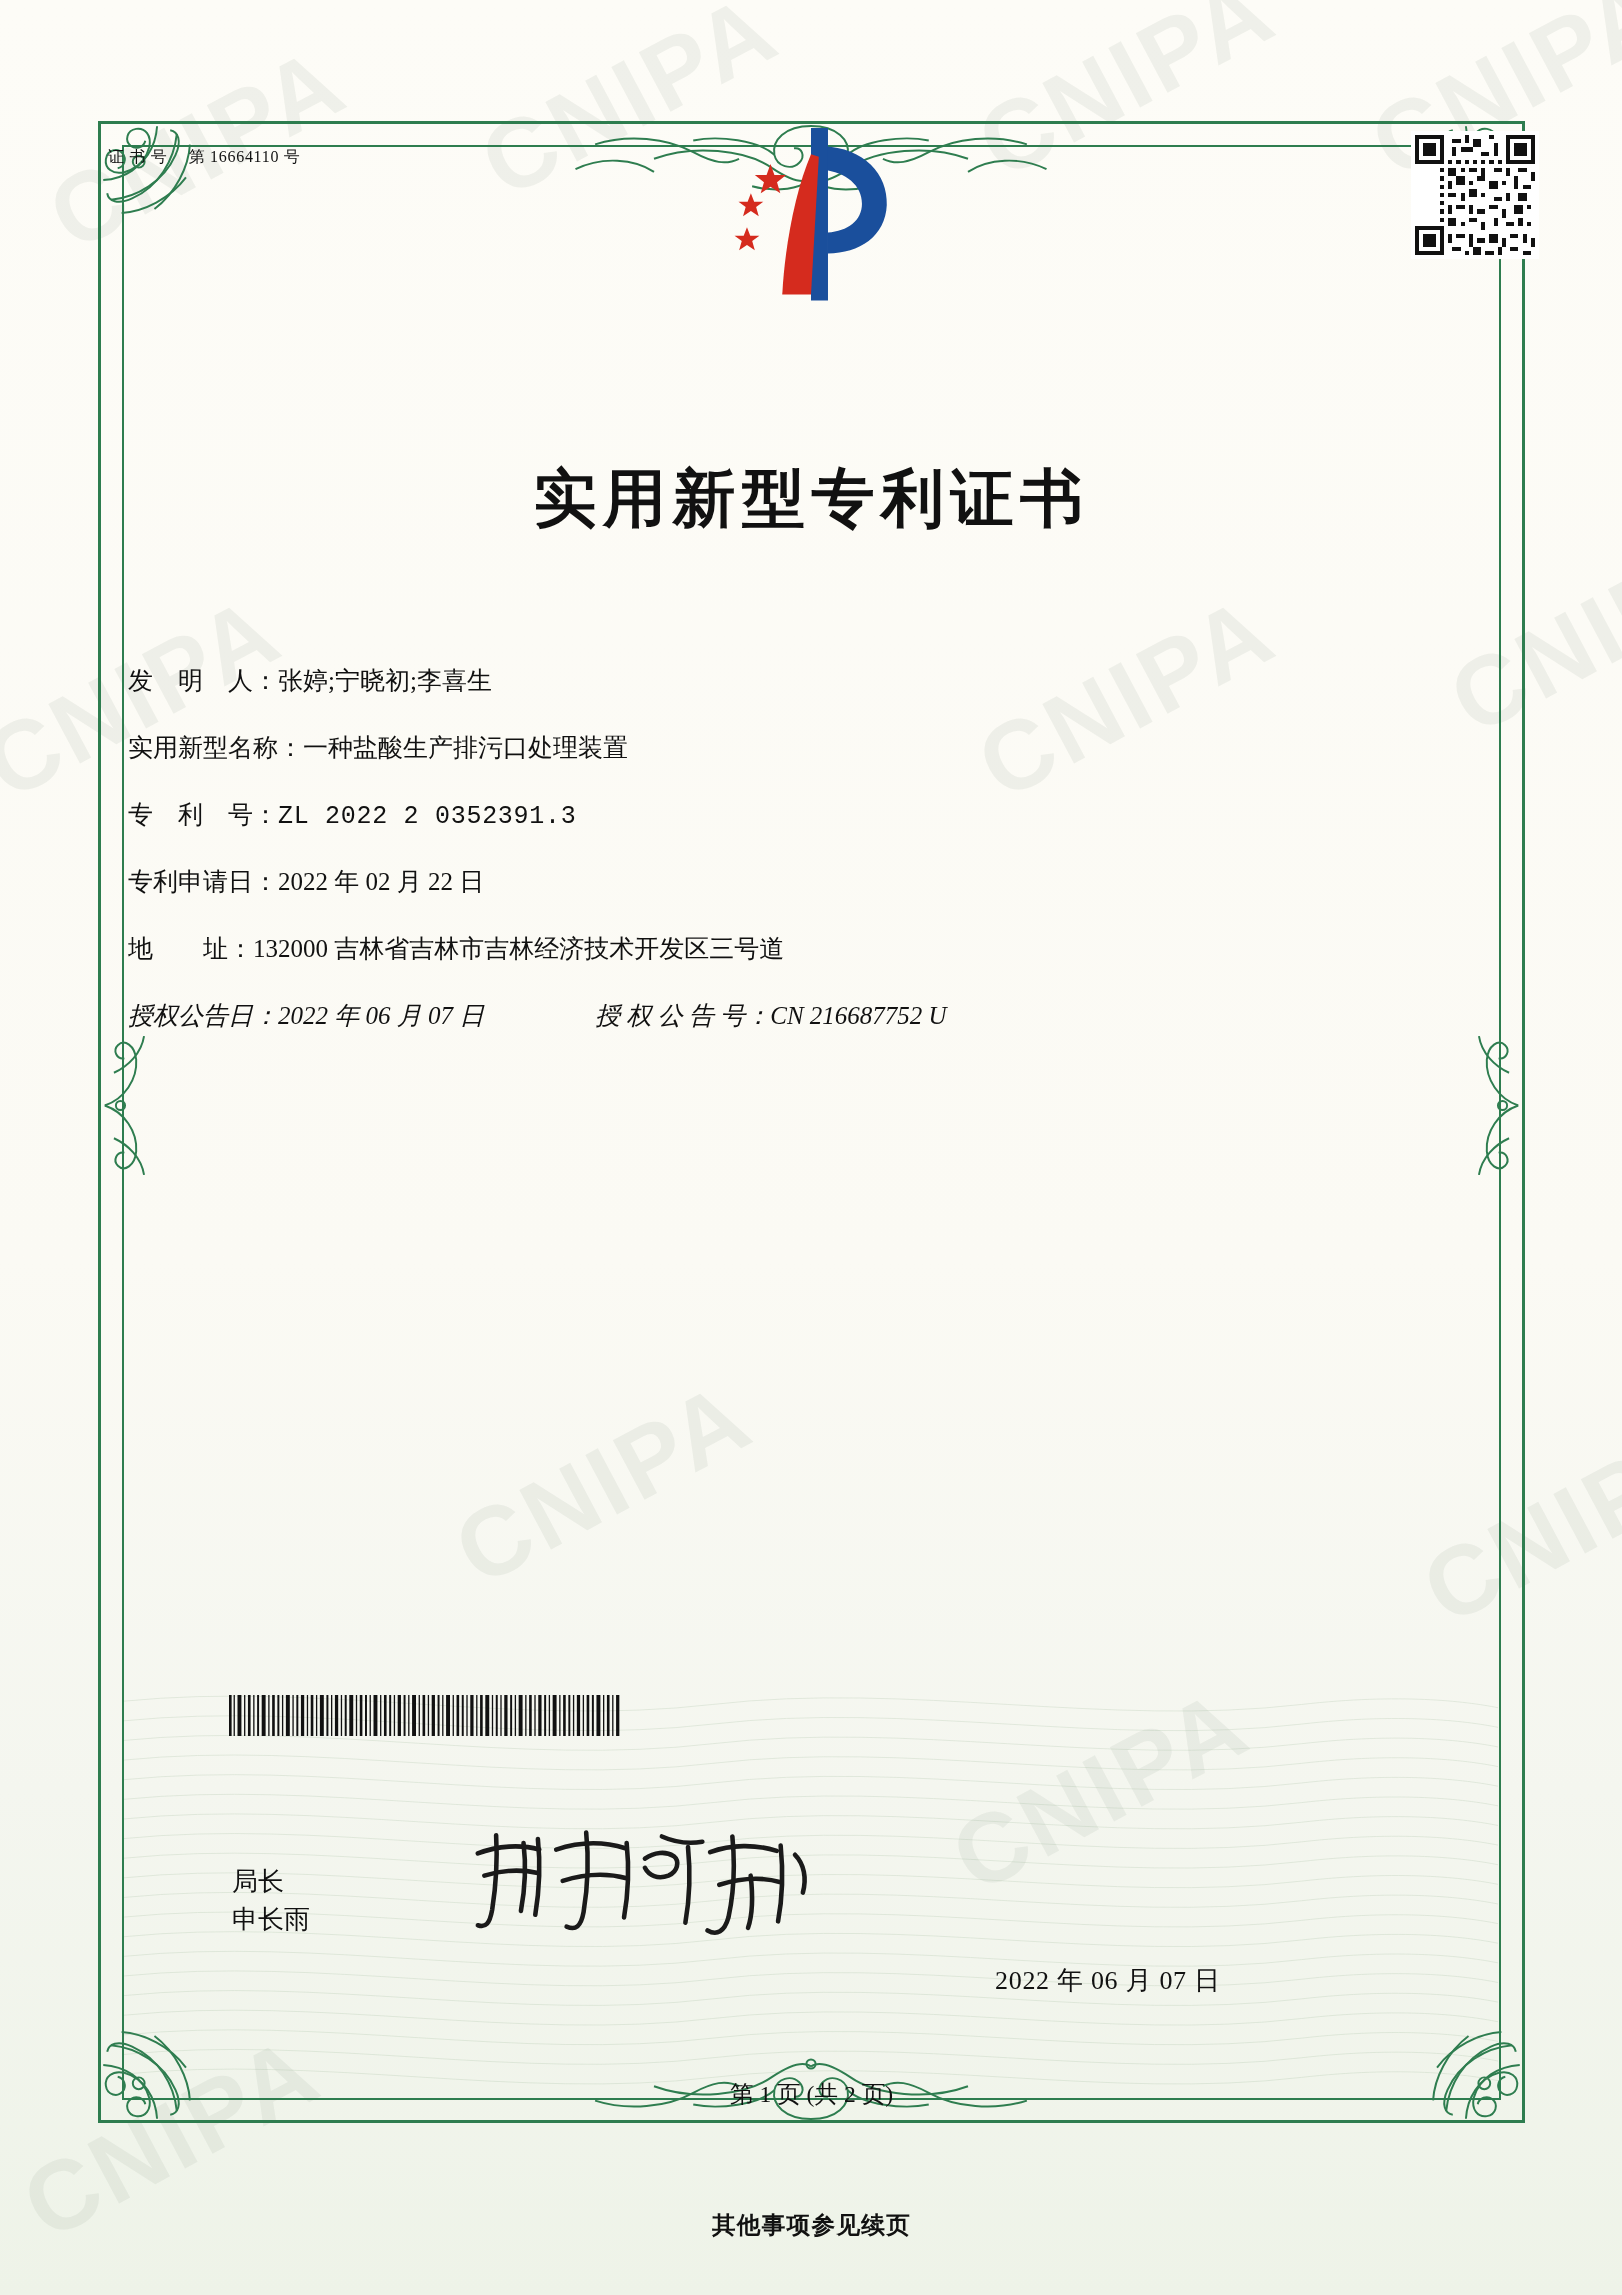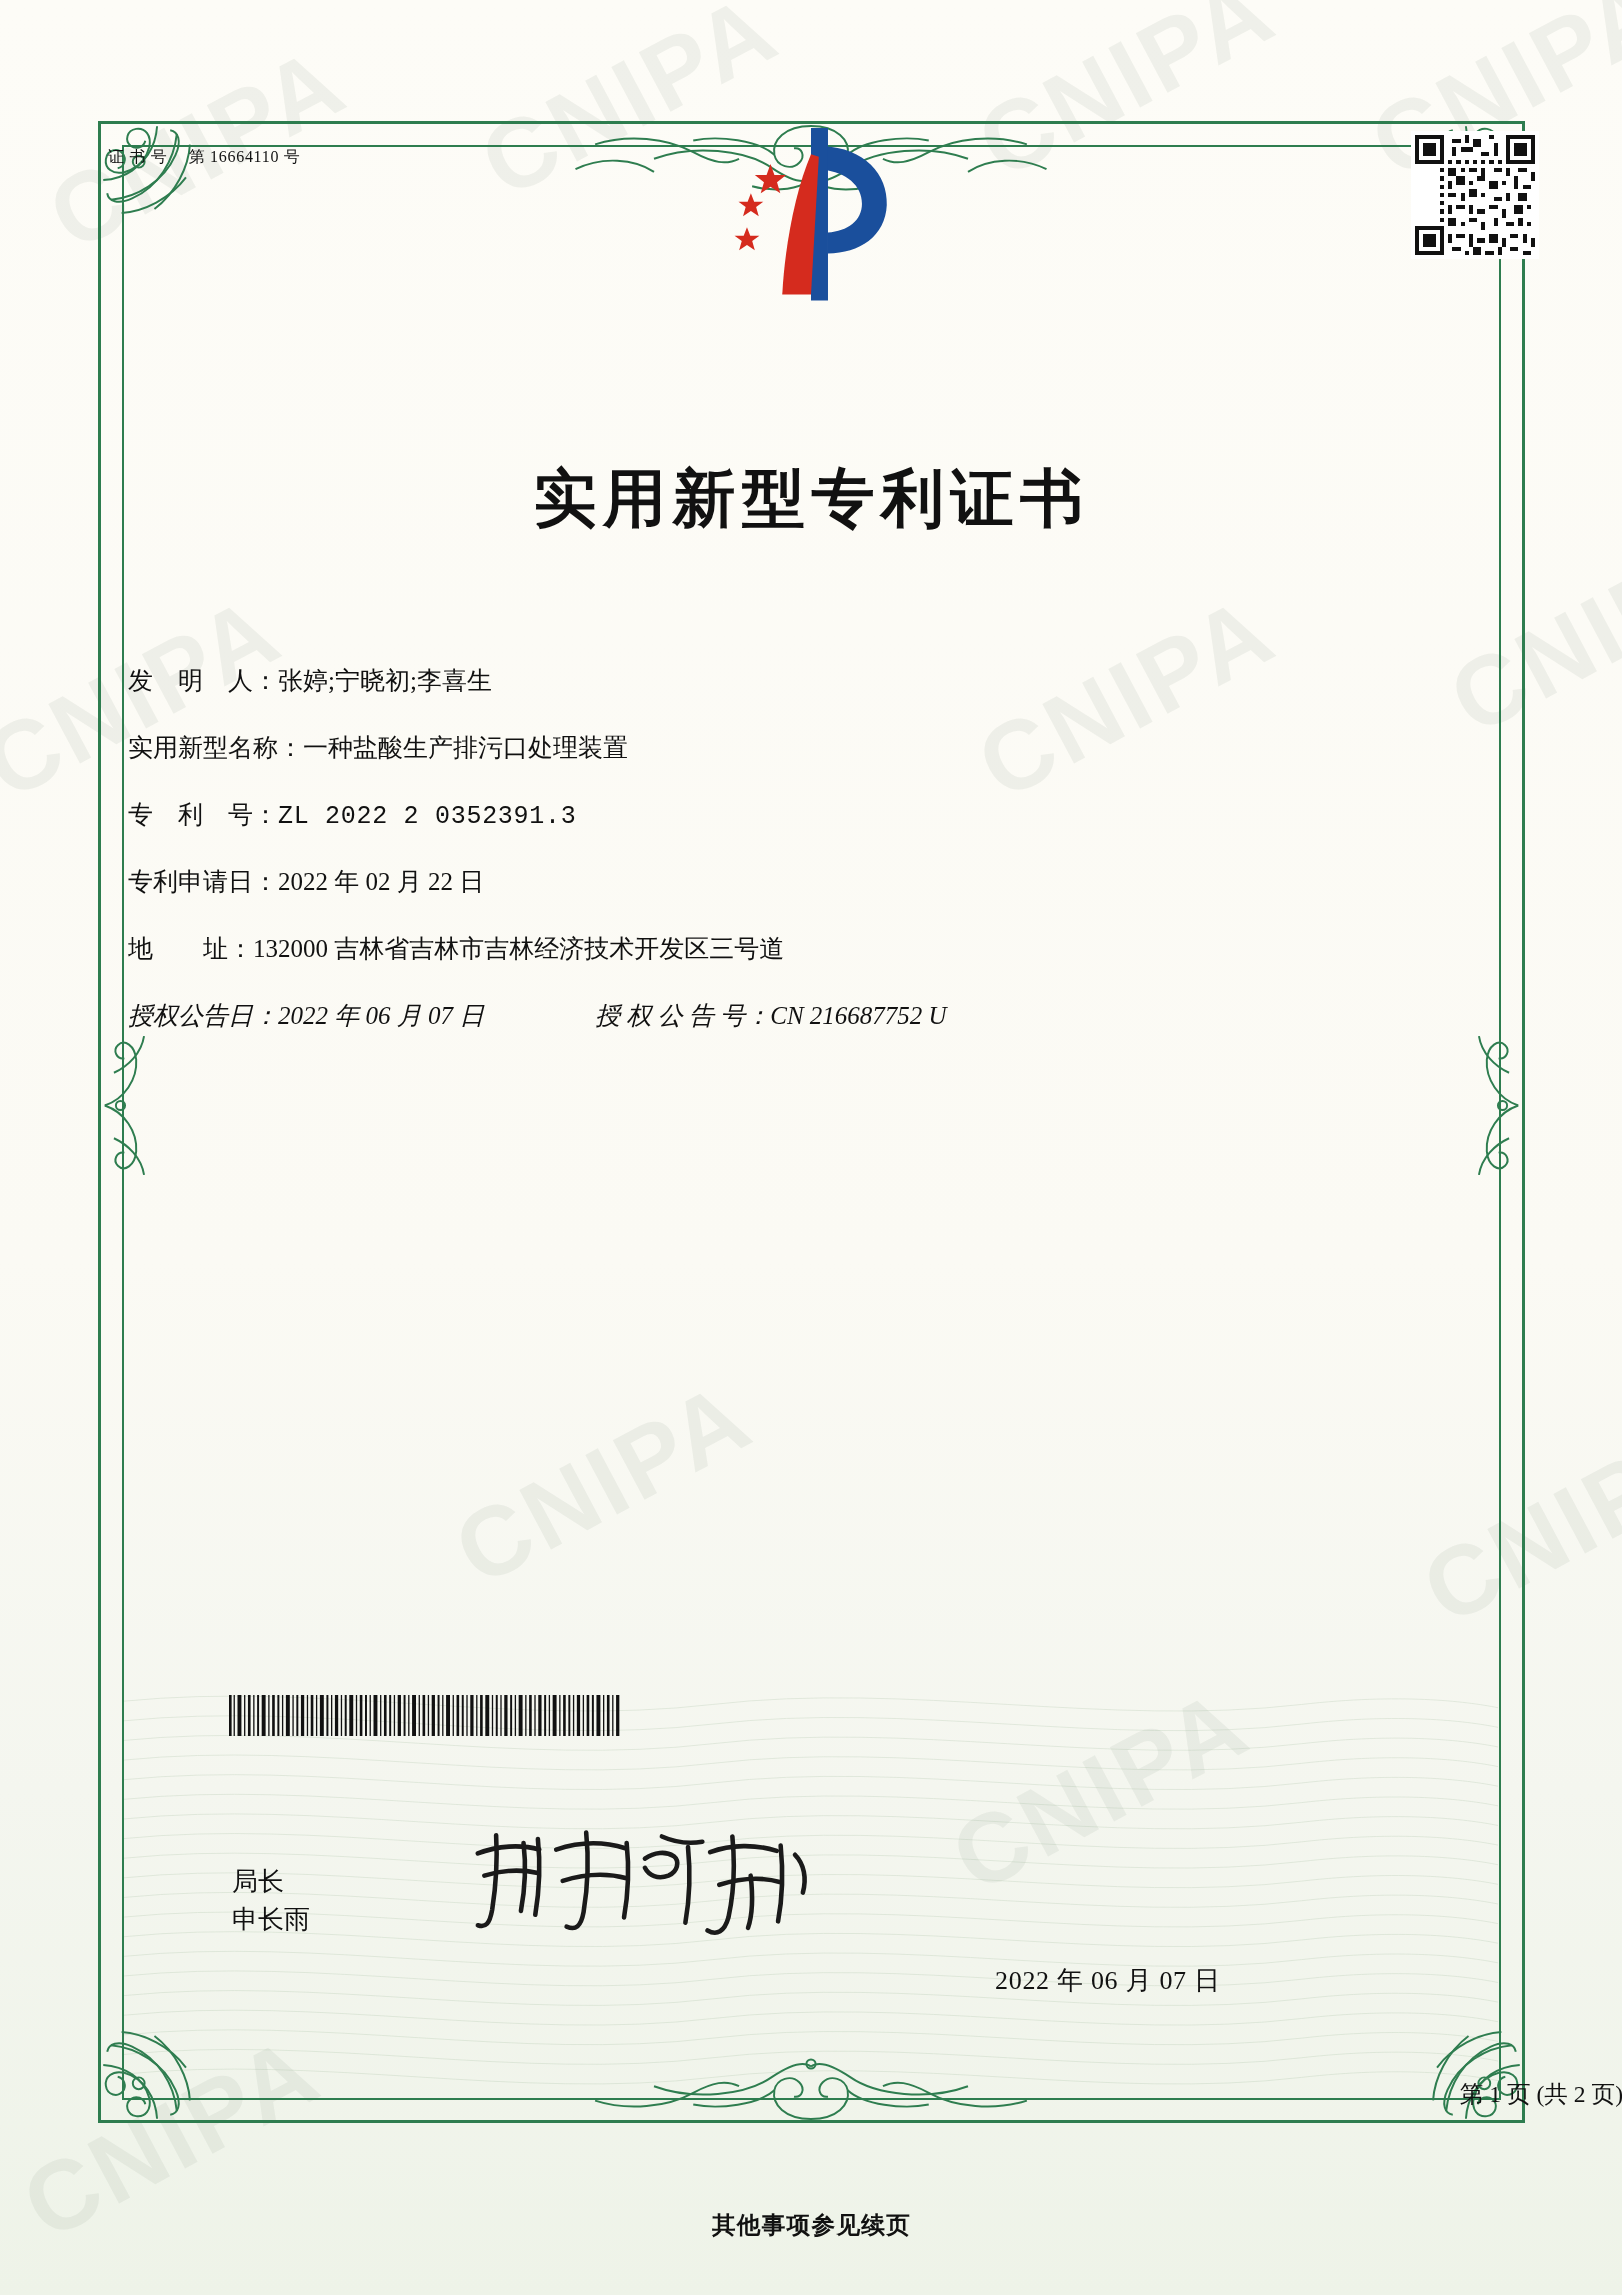--- a/index.html
+++ b/index.html
@@ -237,21 +237,21 @@
     font-size: 26px;
     color: #111;
     letter-spacing: 0.7px;
   }
 
   .page-no {
     position: absolute;
     left: 0;
     top: 2078px;
     width: 100%;
-    text-align: right;
+    text-align: center;
     font-size: 23.6px;
     color: #111;
   }
 
   .footer-note {
     position: absolute;
     left: 0;
     top: 2195px;
     width: 100%;
     text-align: center;

